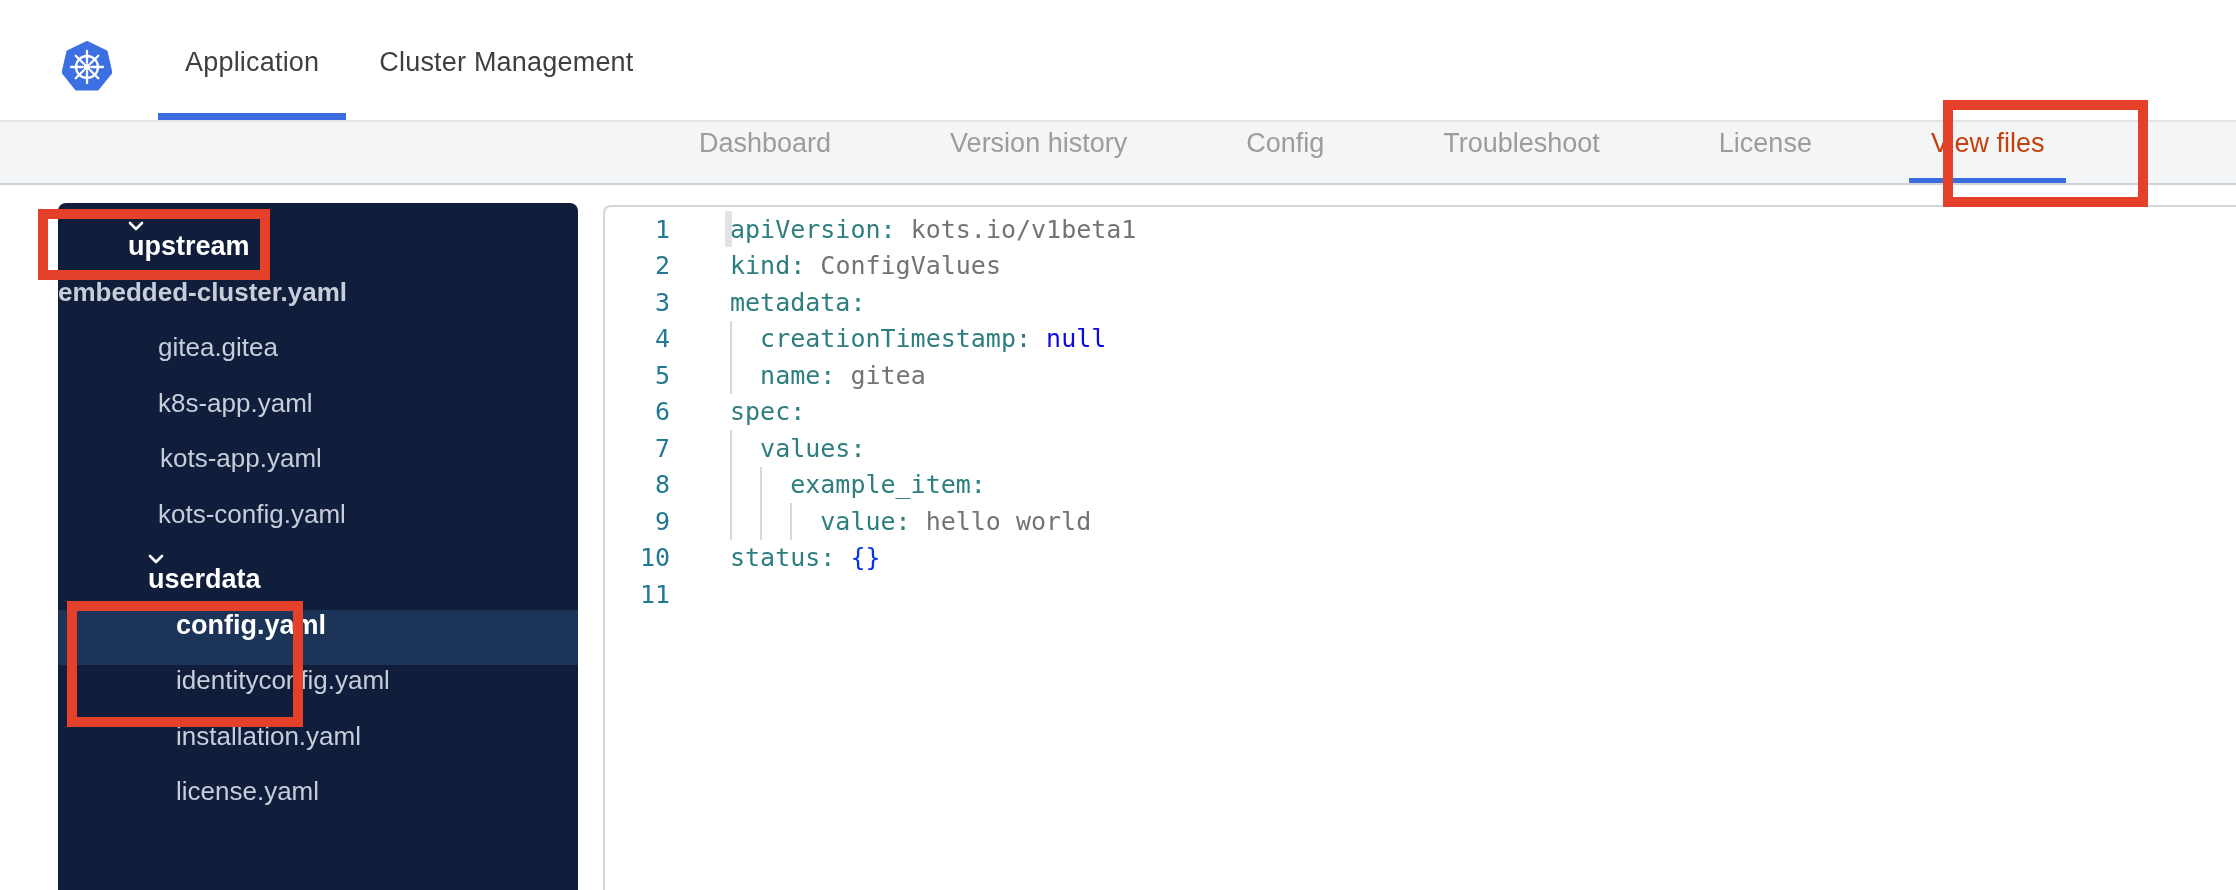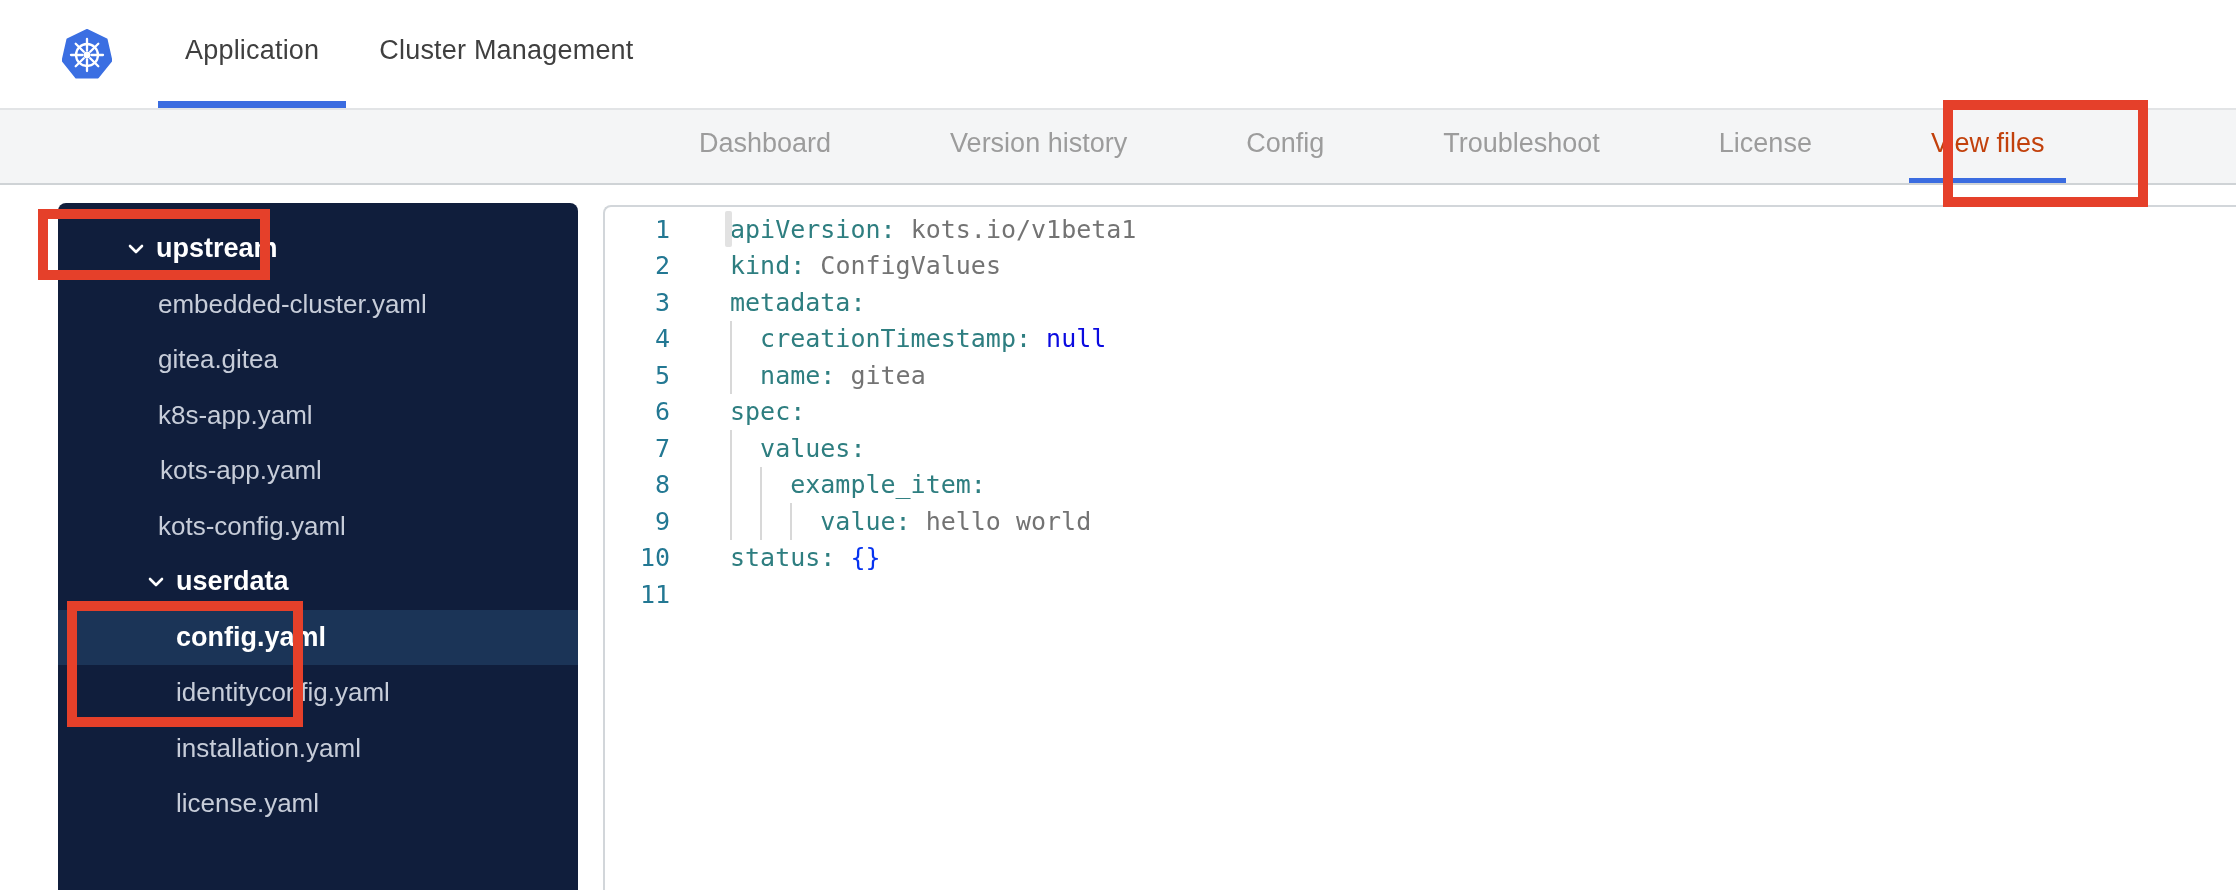--- a/index.html
+++ b/index.html
@@ -4,21 +4,21 @@
 <style>
   html,body{margin:0;padding:0;}
   body{
     width:2236px;height:890px;position:relative;overflow:hidden;
     background:#ffffff;
     font-family:"Liberation Sans", sans-serif;
     -webkit-font-smoothing:antialiased;
   }
   
   .header{
-    position:absolute;left:0;top:0;width:2236px;height:108px;background:#ffffff;
+    position:absolute;left:0;top:12px;width:2236px;height:108px;background:#ffffff;
     border-bottom:2px solid #e2e4e6;z-index:3;
   }
   .logo-wrap{position:absolute;left:62px;top:29px;width:50px;height:52px;}
   .header-tabs{position:absolute;left:158px;top:0;height:108px;display:flex;column-gap:6px;}
   .header-tab{
     height:108px;display:flex;align-items:center;padding:0 27px;
     font-size:27px;color:#3f3f3f;letter-spacing:.2px;cursor:pointer;
     border-bottom:7px solid transparent;box-sizing:border-box;
   }
   .header-tab.active{border-bottom-color:var(--accent);}
@@ -33,22 +33,22 @@
     font-size:27px;color:#9c9c9c;cursor:pointer;border-bottom:5px solid transparent;
   }
   .nav-item.active{color:#c2410c;border-bottom-color:var(--accent);}
   
   .sidebar{
     position:absolute;left:58px;top:203px;width:520px;height:687px;
     background:var(--sidebar-bg);border-radius:8px 8px 0 0;z-index:1;
     padding-top:18px;box-sizing:border-box;overflow:hidden;
   }
   .tree-row{
-    height:55.5px;display:flex;align-items:center;box-sizing:border-box;
-    font-size:26px;color:#c7cdd9;cursor:pointer;white-space:nowrap;
+    height:55.5px;display:flex;box-sizing:border-box;
+    font-size:26px;color:#c7cdd9;cursor:pointer;white-space:nowrap;flex-direction:column;
   }
   .tree-row.folder{font-weight:bold;color:#ffffff;font-size:27px;}
   .tree-row .chev{display:inline-flex;margin-right:12px;flex:0 0 auto;}
   .tree-row.selected{background:var(--sidebar-sel);color:#ffffff;font-weight:bold;font-size:27px;}
   
   .editor{
     position:absolute;left:603px;top:205px;width:1633px;height:685px;background:#ffffff;
     border-top:2px solid #d2d6da;border-left:2px solid #d2d6da;border-radius:8px 0 0 0;
     padding-top:4px;box-sizing:border-box;z-index:1;cursor:text;
   }
@@ -123,21 +123,21 @@
 
 <div class="sidebar">
     <div class="tree-row folder" style="padding-left: 70px;">
       <span class="chev">
         <svg width="16" height="10" viewBox="0 0 16 10">
           <polyline points="2,2 8,8 14,2" fill="none" stroke="#ffffff" stroke-width="2.6" stroke-linecap="round" stroke-linejoin="round"></polyline>
         </svg>
       </span>
       <span>upstream</span>
     </div>
-    <div class="tree-row file" style="padding-left: 100px;">
+    <div class="tree-row file" style=" font-weight: bold;">
       <span>embedded-cluster.yaml</span>
     </div>
     <div class="tree-row file" style="padding-left: 100px;">
       <span>gitea.gitea</span>
     </div>
     <div class="tree-row file" style="padding-left: 100px;">
       <span>k8s-app.yaml</span>
     </div>
     <div class="tree-row file" style="padding-left: 102px;">
       <span>kots-app.yaml</span>

